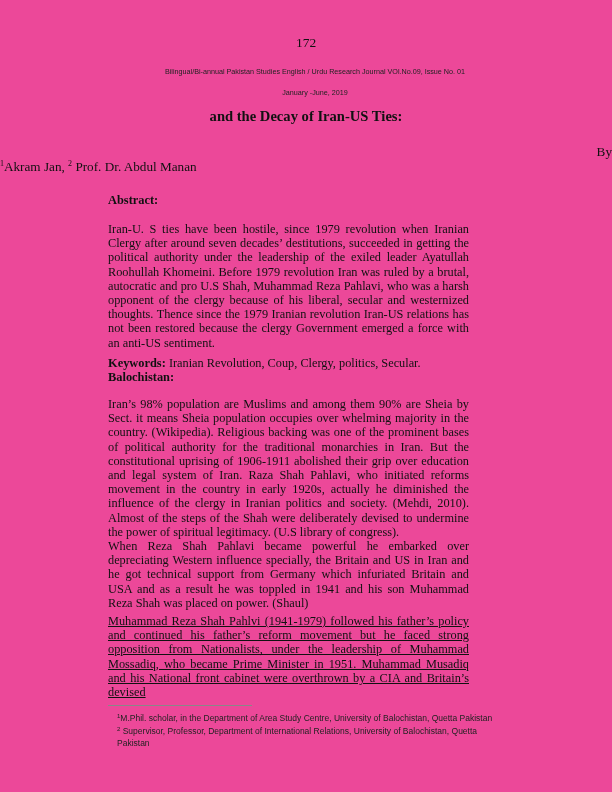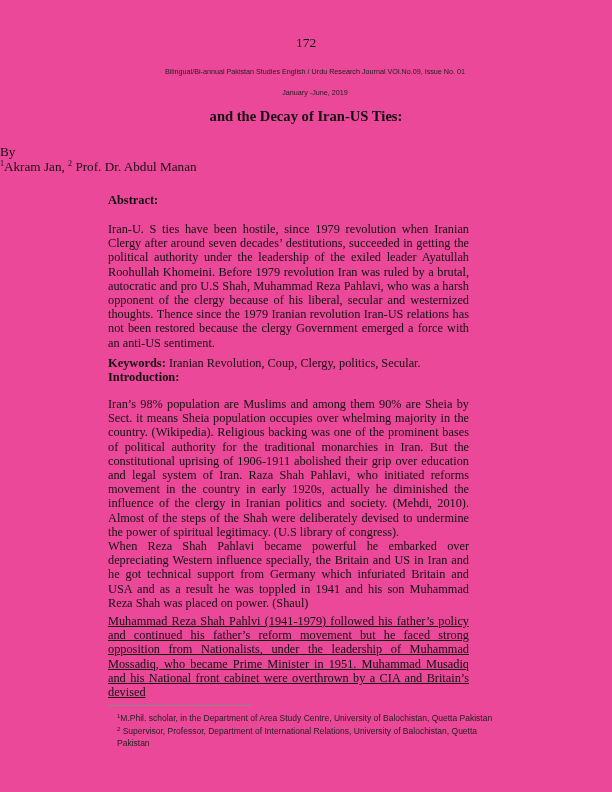--- a/index.html
+++ b/index.html
@@ -5,21 +5,21 @@
     html, body { margin: 0; padding: 0; background: #ffffff; }
     body { width: 612px; height: 792px; position: relative; overflow: hidden; color: #111; }
     .page { position: absolute; left: 0; top: 0; width: 612px; height: 792px; background: #ec4899; }
     .abs { position: absolute; }
     .serif { font-family: "Liberation Serif", serif; }
     .sans { font-family: Liberation Sans, sans-serif; padding-left: 9px; }
     .page-num { left: 0; width: 612px; top: 35px; text-align: center; font-size: 13.5px; }
     .journal { left: 0; width: 612px; top: 67px; text-align: center; font-size: 7.2px; letter-spacing: 0; color: #222; }
     .date { left: 0; width: 612px; top: 88px; text-align: center; font-size: 7.2px; color: #222; }
     .title { left: 60px; width: 492px; top: 107px; text-align: center; font-size: 14.6px; font-weight: bold; line-height: 18px; }
-    .by { left: 0; width: 612px; top: 144px; text-align: left; font-size: 13.2px; }
+    .by { left: 0; width: 612px; top: 144px; text-align: right; font-size: 13.2px; }
     .authors { left: 0; width: 612px; top: 159px; font-size: 13.2px; }
     sup { font-size: 8px; vertical-align: 5px; line-height: 0; }
     .heading { font-size: 12.4px; font-weight: bold; }
     .abstract-head { left: 108px; top: 193px; }
     .para { left: 108px; width: 361px; font-size: 12.3px; line-height: 14.2px; text-align: justify; }
     .abstract-body { top: 222px; }
     .keywords { left: 108px; top: 356px; font-size: 12.3px; line-height: 14.2px; width: 400px; }
     .intro-head { left: 108px; top: 370px; }
     .intro-1 { top: 397px; }
     .intro-2 { top: 614px; text-decoration: underline; }
@@ -44,21 +44,21 @@
   <div class="abs serif authors">
     <sup>1</sup><span>Akram Jan, </span><sup>2</sup><span> Prof. Dr. Abdul Manan</span>
   </div>
 
   <div class="abs serif heading abstract-head">Abstract:</div>
   <div class="abs serif para abstract-body">Iran-U. S ties have been hostile, since 1979 revolution when Iranian Clergy after around seven decades’ destitutions, succeeded in getting the political authority under the leadership of the exiled leader Ayatullah Roohullah Khomeini. Before 1979 revolution Iran was ruled by a brutal, autocratic and pro U.S Shah, Muhammad Reza Pahlavi, who was a harsh opponent of the clergy because of his liberal, secular and westernized thoughts. Thence since the 1979 Iranian revolution Iran-US relations has not been restored because the clergy Government emerged a force with an anti-US sentiment.</div>
 
   <div class="abs serif keywords">
     <span class="heading">Keywords:</span><span> Iranian Revolution, Coup, Clergy, politics, Secular.</span>
   </div>
-  <div class="abs serif heading intro-head">Introduction:</div>
+  <div class="abs serif heading intro-head">Balochistan:</div>
 
   <div class="abs serif para intro-1">
     <div>Iran’s 98% population are Muslims and among them 90% are Sheia by Sect. it means Sheia population occupies over whelming majority in the country. (Wikipedia). Religious backing was one of the prominent bases of political authority for the traditional monarchies in Iran. But the constitutional uprising of 1906-1911 abolished their grip over education and legal system of Iran. Raza Shah Pahlavi, who initiated reforms movement in the country in early 1920s, actually he diminished the influence of the clergy in Iranian politics and society. (Mehdi, 2010). Almost of the steps of the Shah were deliberately devised to undermine the power of spiritual legitimacy. (U.S library of congress).</div>
     <div>When Reza Shah Pahlavi became powerful he embarked over depreciating Western influence specially, the Britain and US in Iran and he got technical support from Germany which infuriated Britain and USA and as a result he was toppled in 1941 and his son Muhammad Reza Shah was placed on power. (Shaul)</div>
   </div>
 
   <div class="abs serif para intro-2">Muhammad Reza Shah Pahlvi (1941-1979) followed his father’s policy and continued his father’s reform movement but he faced strong opposition from Nationalists, under the leadership of Muhammad Mossadiq, who became Prime Minister in 1951. Muhammad Musadiq and his National front cabinet were overthrown by a CIA and Britain’s devised</div>
 
   <div class="abs footnote-rule"></div>
   <div class="abs sans footnotes">

